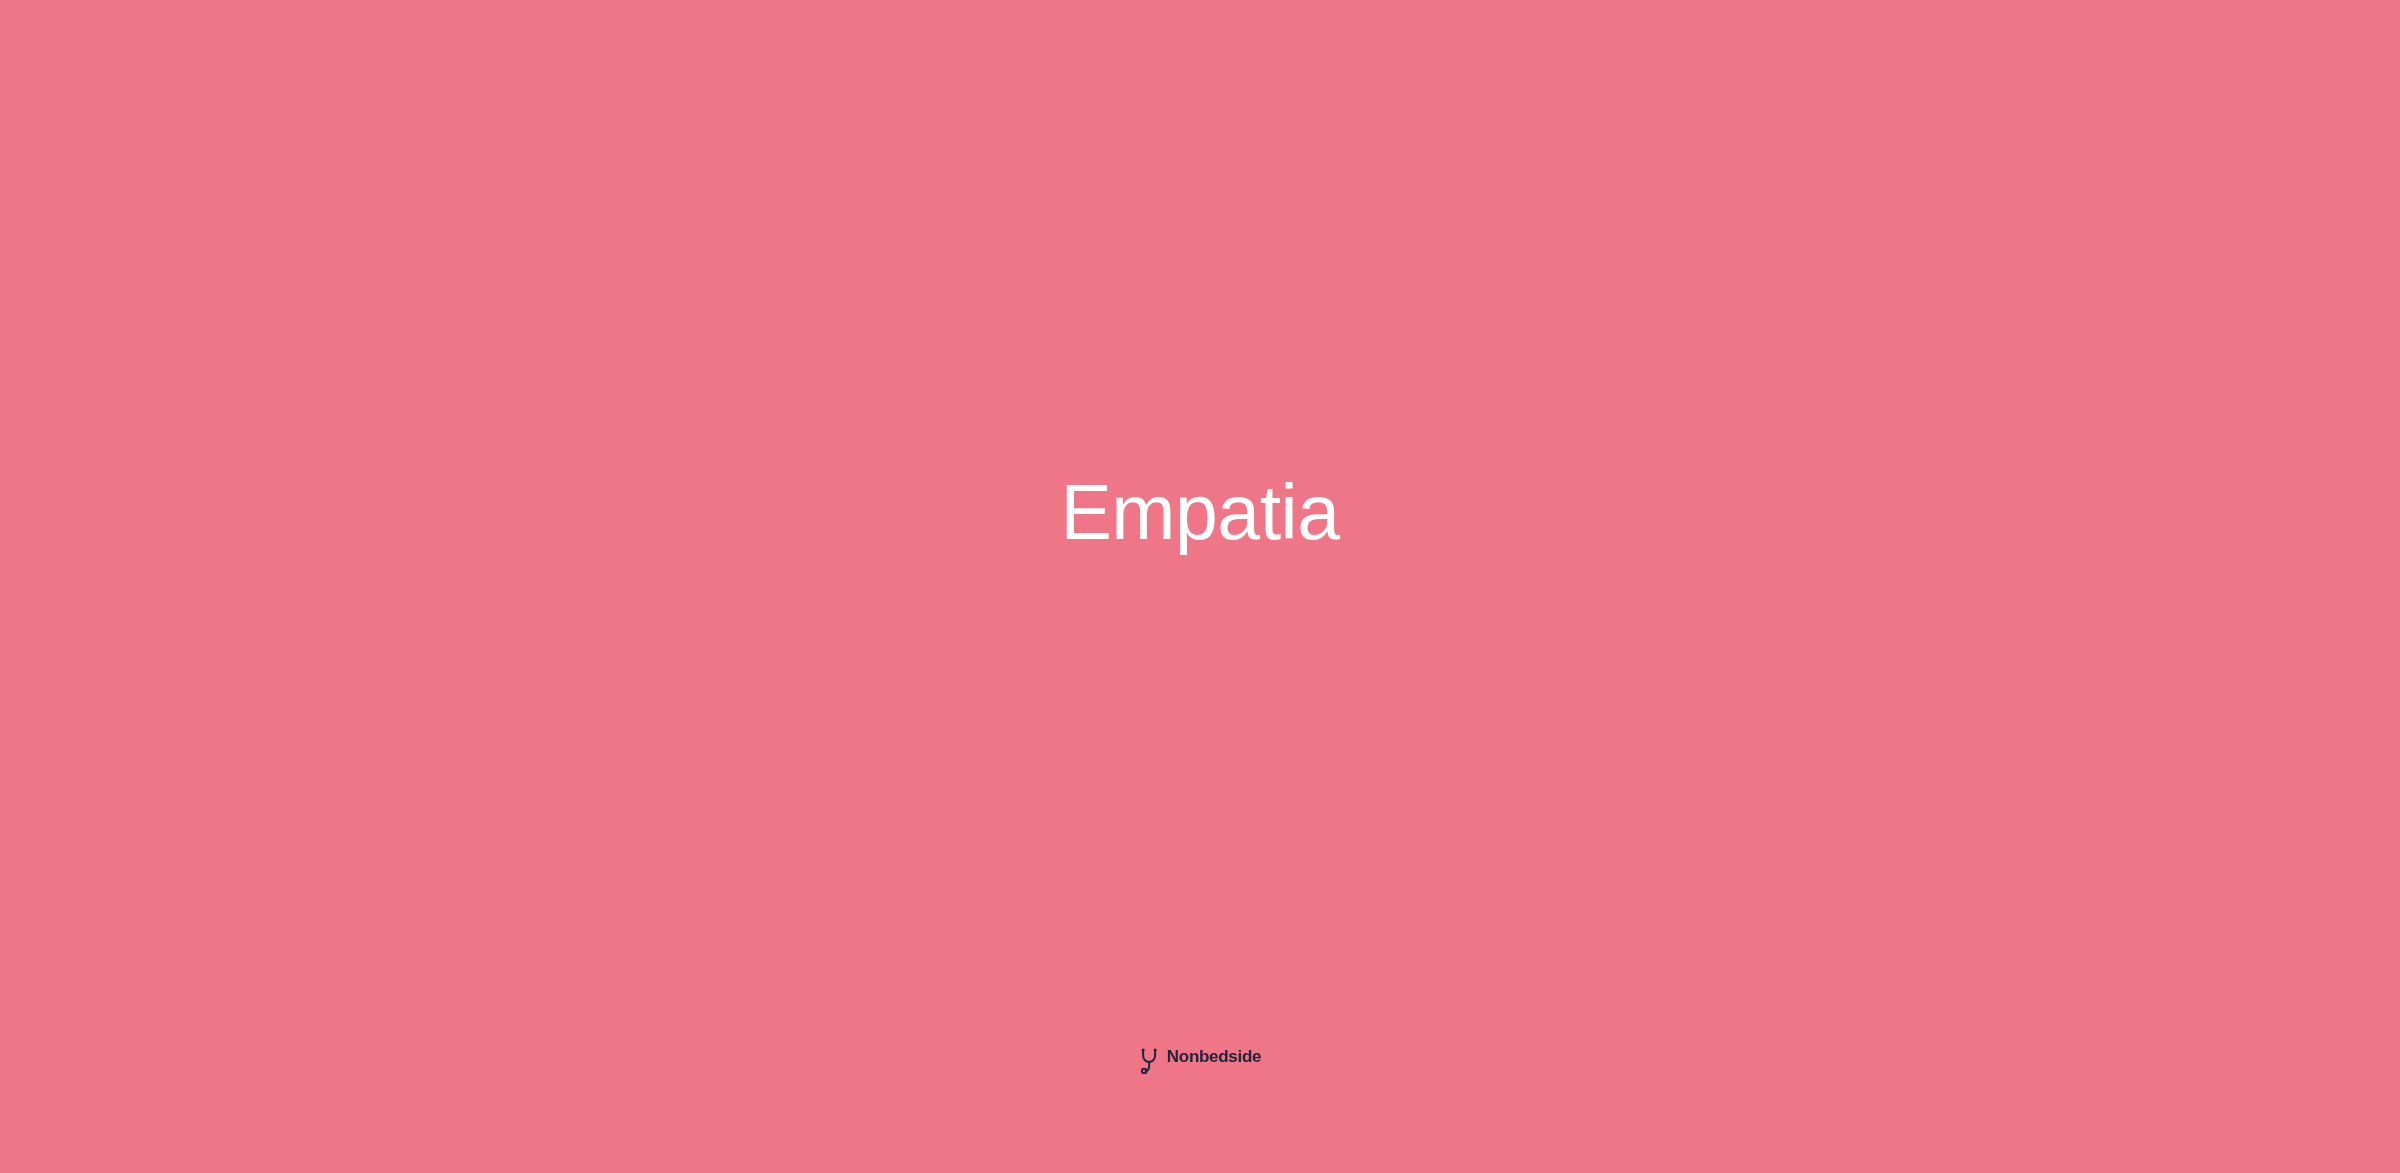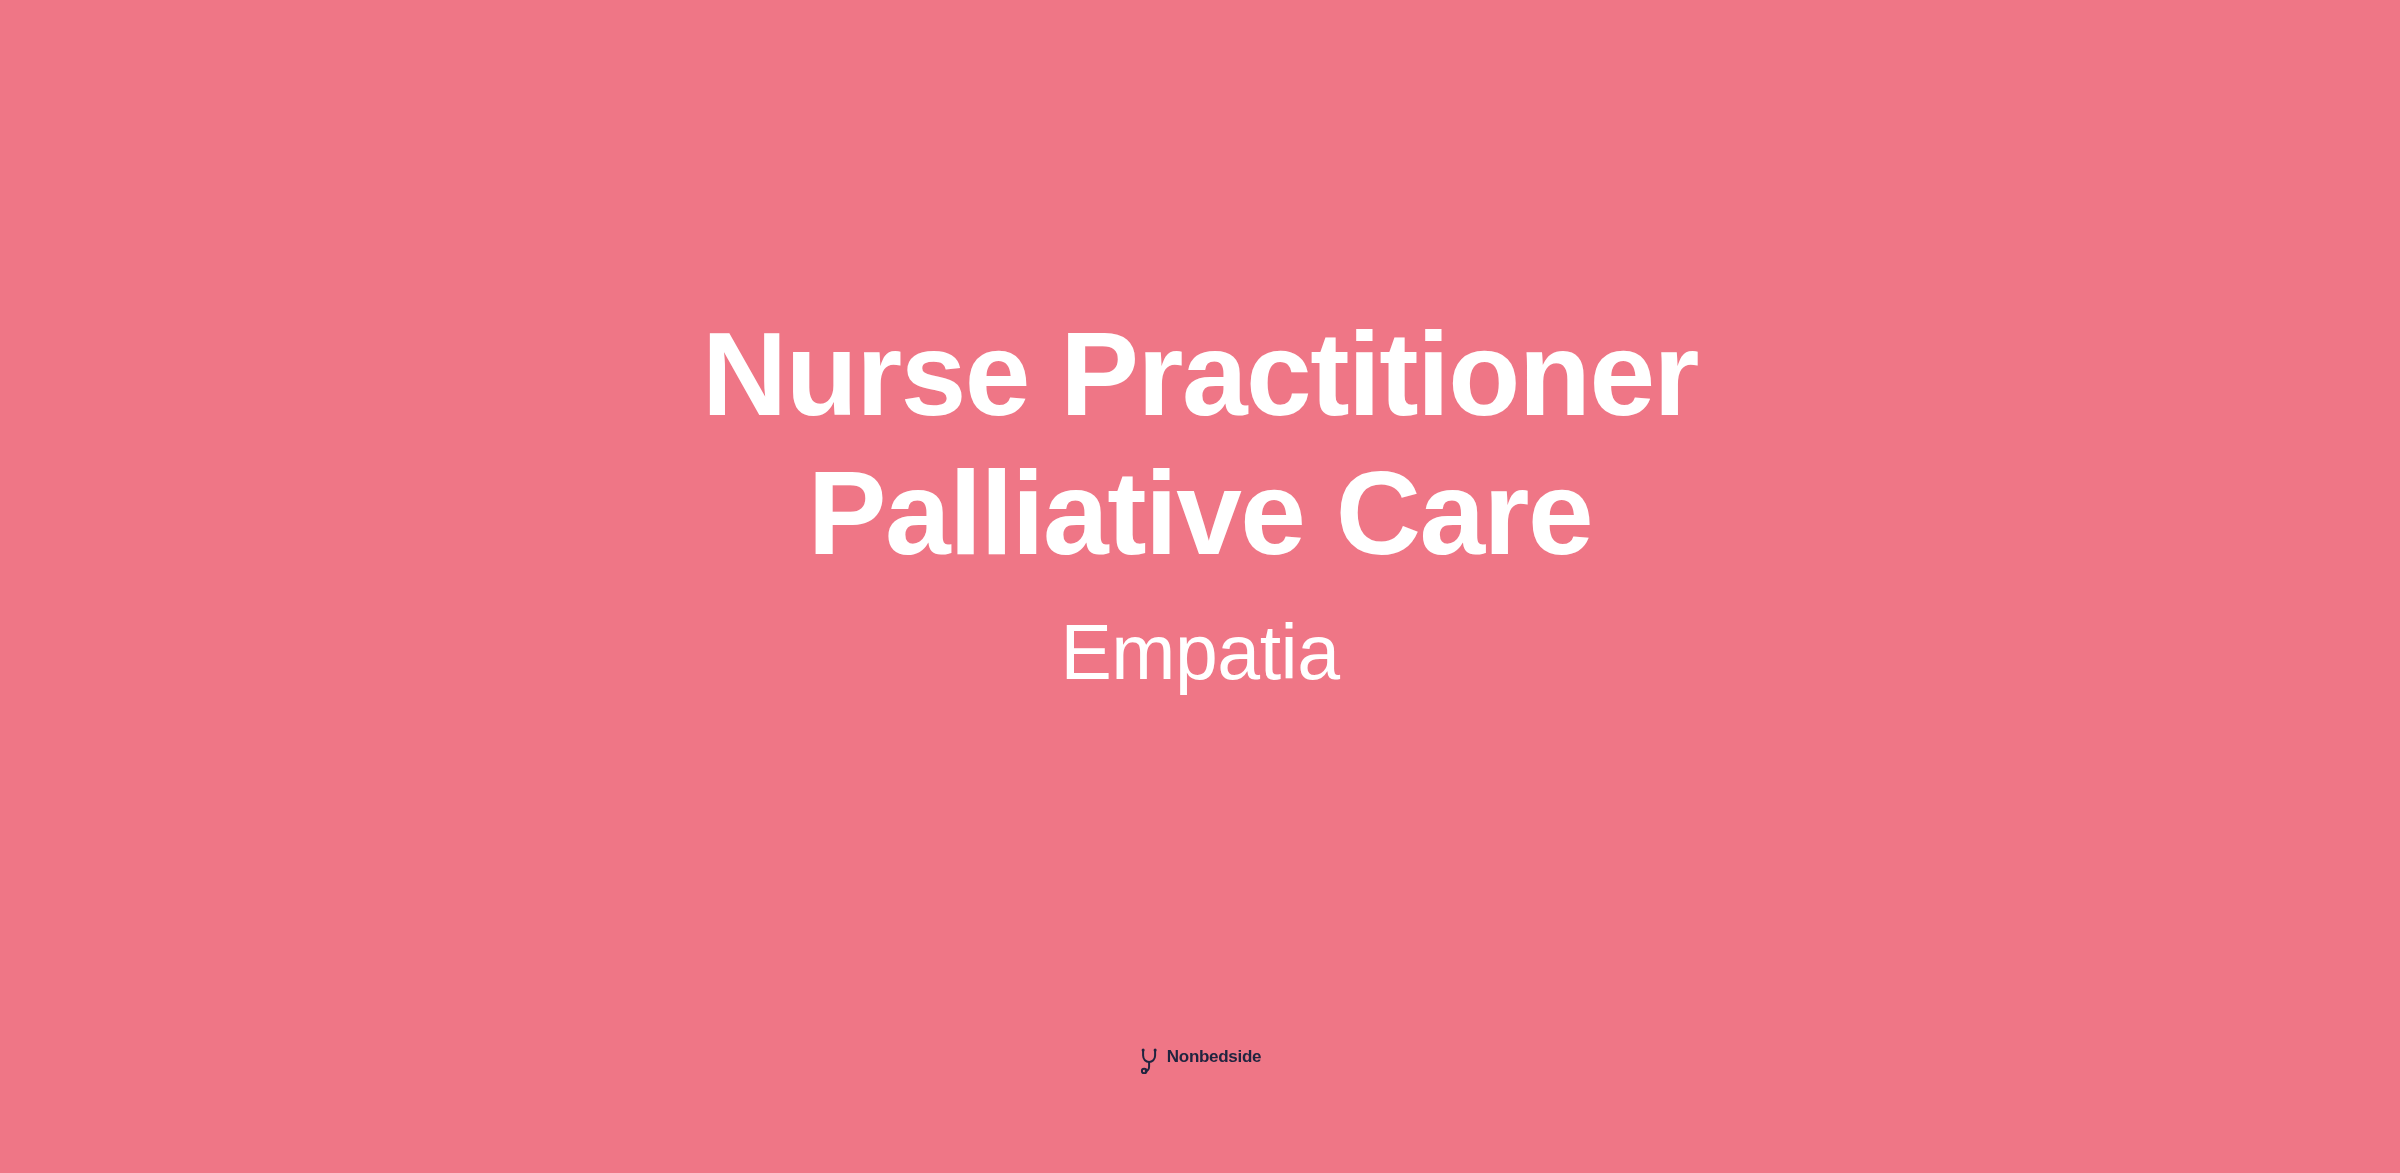--- a/index.html
+++ b/index.html
@@ -92,21 +92,20 @@
     line-height: 1;
     white-space: nowrap;
   }
 </style>
 </head>
 <body>
 
 <div class="slide">
 
   <div class="content">
-    <h1 class="slide-title">Nurse Practitioner Palliative Care</h1>
     <h2 class="slide-subtitle">Empatia</h2>
   </div>
 
   <div class="footer-brand">
     <span class="brand-icon">
       <svg viewBox="0 0 21 26" width="21" height="26" aria-hidden="true">
 
         <path d="M4.1 2.0 L4.1 7.6 C4.1 11.5 6.9 14.0 10.1 14.0 C13.3 14.0 16.1 11.5 16.1 7.6 L16.1 2.0" fill="none" stroke="#20243f" stroke-width="2.0" stroke-linecap="round"></path>
 
         <circle cx="4.1" cy="1.9" r="1.5" fill="#20243f"></circle>

